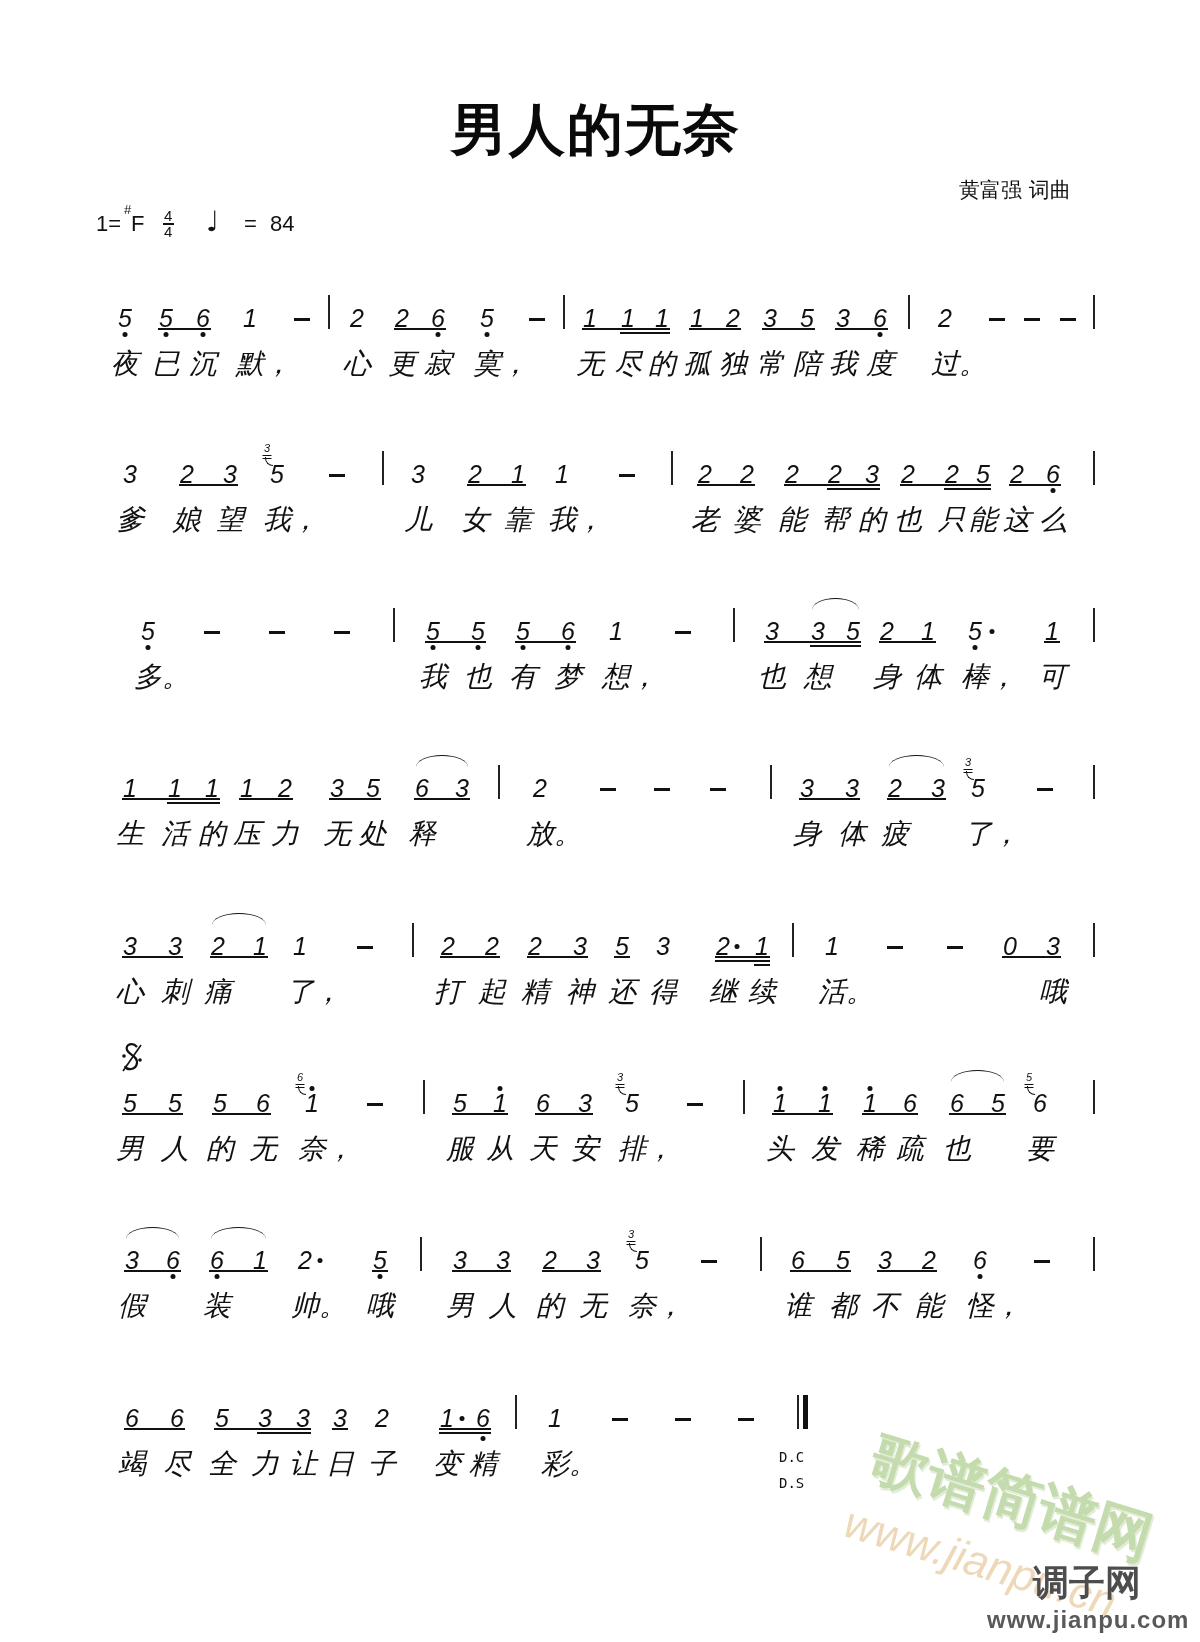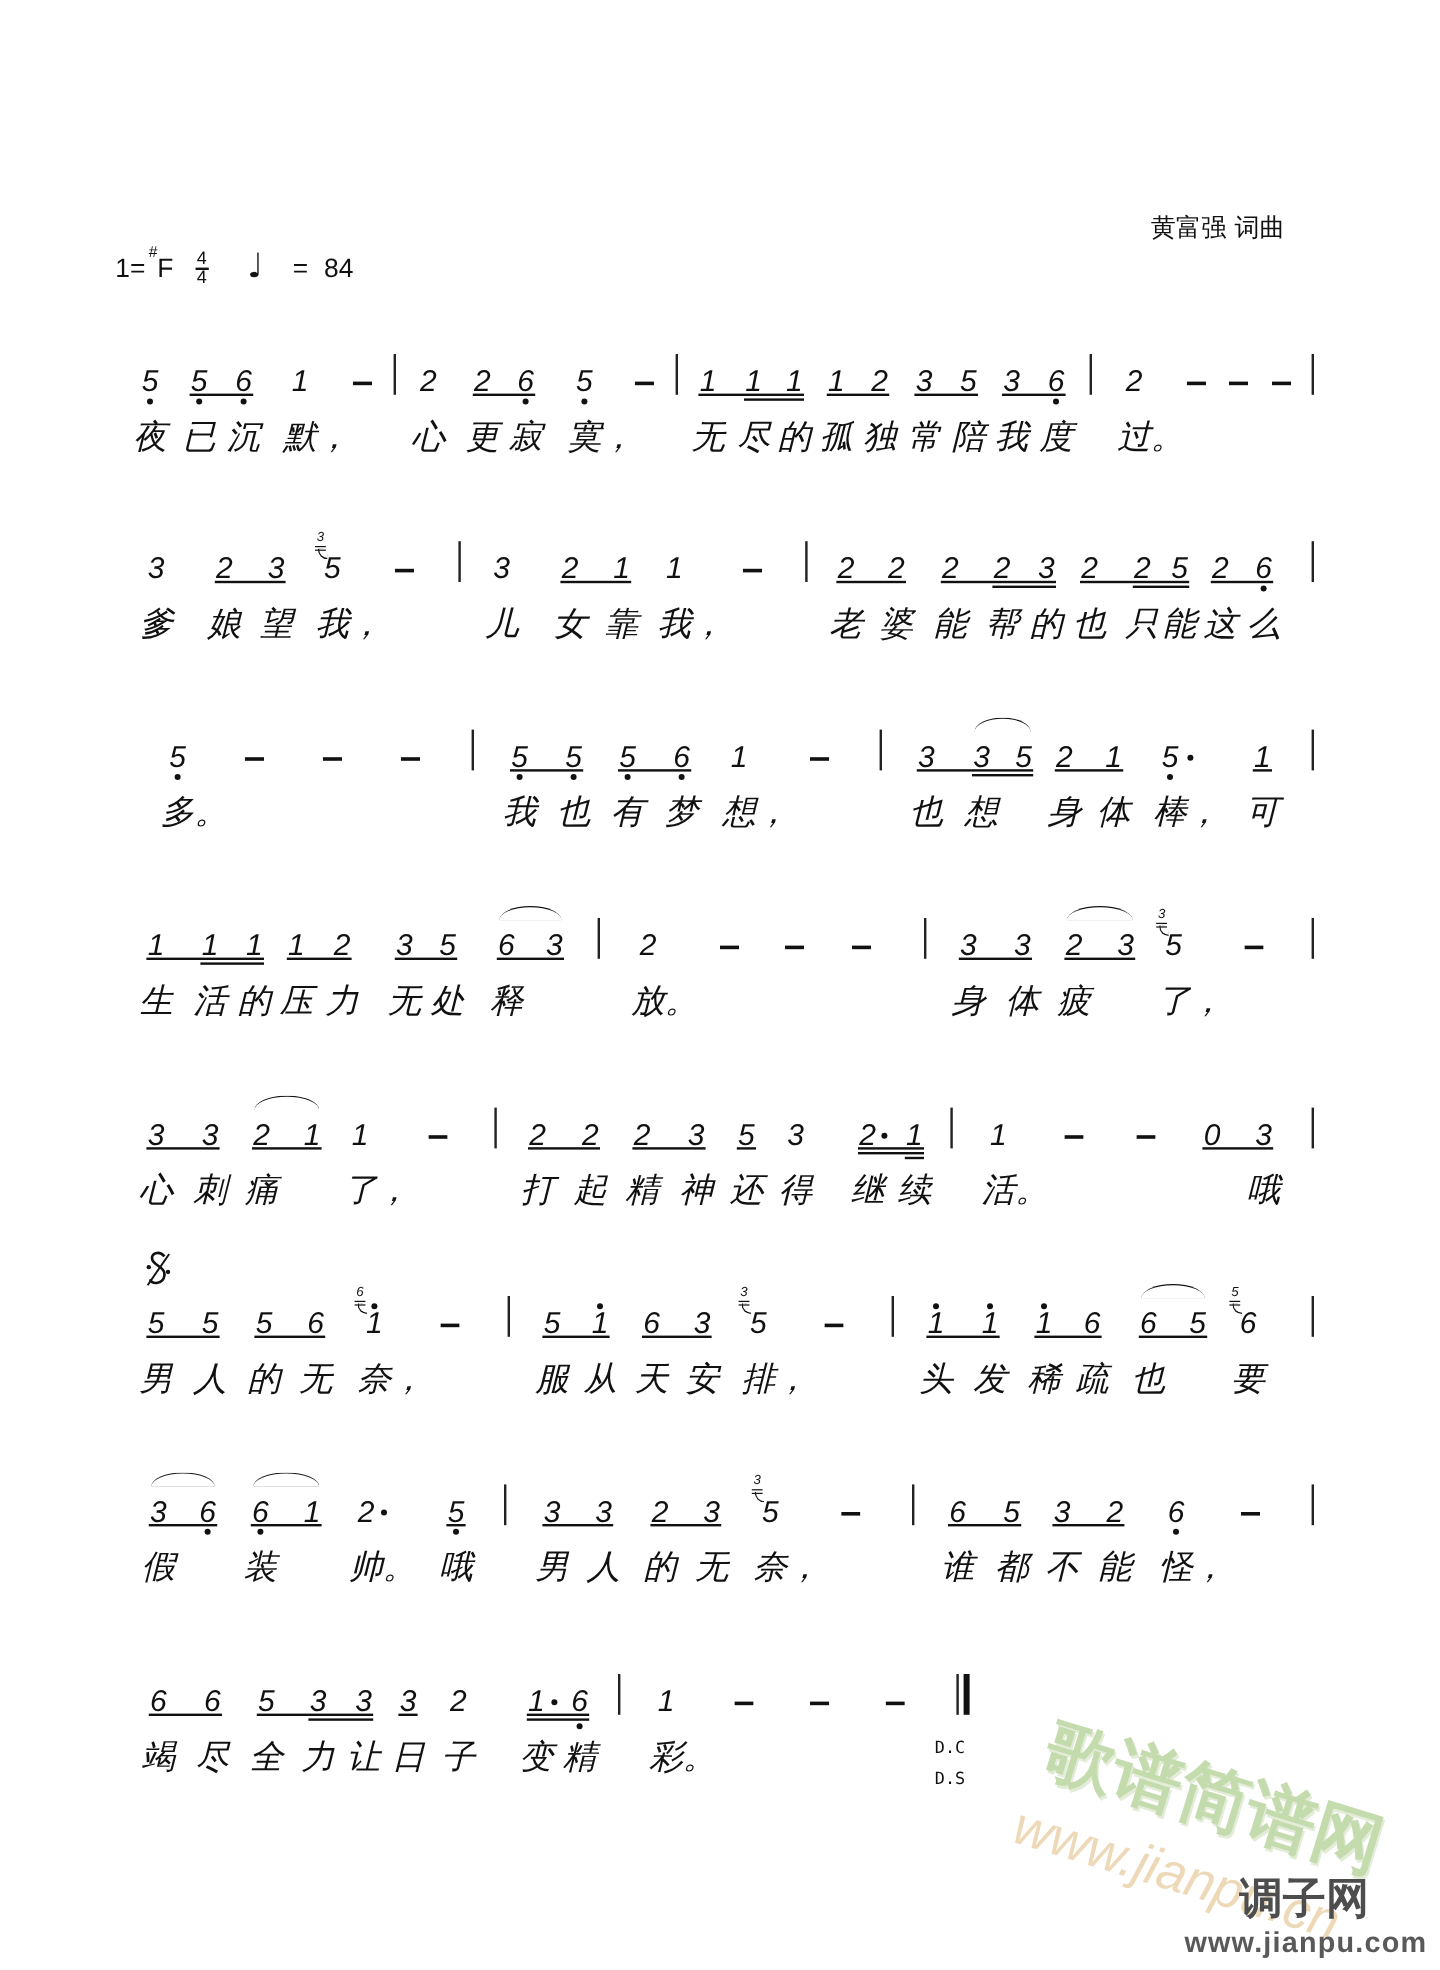--- a/index.html
+++ b/index.html
@@ -35,20 +35,21 @@
 .wm1{position:absolute;left:862px;top:1463px;width:300px;text-align:center;font-size:58px;line-height:70px;font-weight:bold;color:#c4dbae;transform:rotate(17deg);text-shadow:2px 2px 0 #e2ecd6;white-space:nowrap}
 .wm2{position:absolute;left:853px;top:1498px;transform-origin:0 0;transform:rotate(17deg);font-family:"Liberation Sans",sans-serif;font-style:italic;font-size:44px;line-height:48px;color:#ebd2ac;opacity:.85;white-space:nowrap}
 .wm3{position:absolute;left:1033px;top:1563px;font-size:36px;line-height:40px;font-weight:bold;color:#4d4d4d;white-space:nowrap}
 .wm4{position:absolute;left:987px;top:1607px;font-family:"Liberation Sans",sans-serif;font-size:24px;line-height:26px;font-weight:bold;color:#595959;letter-spacing:1px;white-space:nowrap}
 </style>
 </head>
 <body>
 
 <div class="pg">
 
+  <div class="title">男人的无奈</div>
   <div class="composer">黄富强 词曲</div>
 
   <span class="k" style="left:96px;top:212px">1=</span>
   <span class="k sm" style="left:124px;top:203px">#</span>
   <span class="k" style="left:131px;top:212px">F</span>
   <span class="k ts" style="left:164px;top:208px">4</span>
   <span class="fl" style="left:163px;top:223px;width:11px"></span>
   <span class="k ts" style="left:164px;top:224px">4</span>
   <span class="k note" style="left:206px;top:207px">♩</span>
   <span class="k" style="left:244px;top:212px">=</span>

